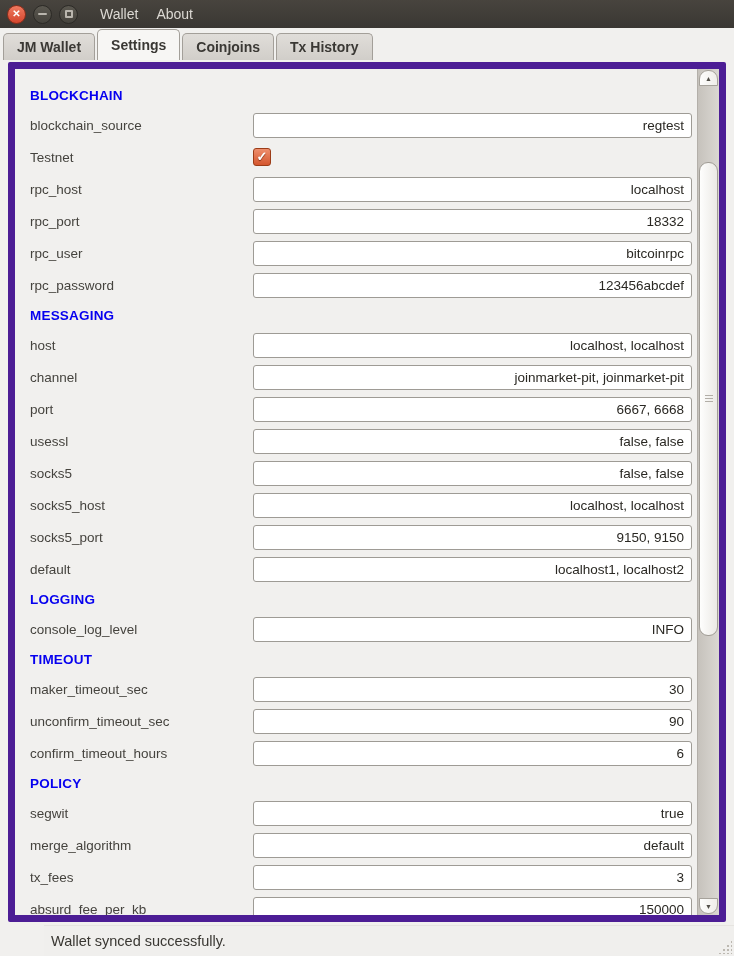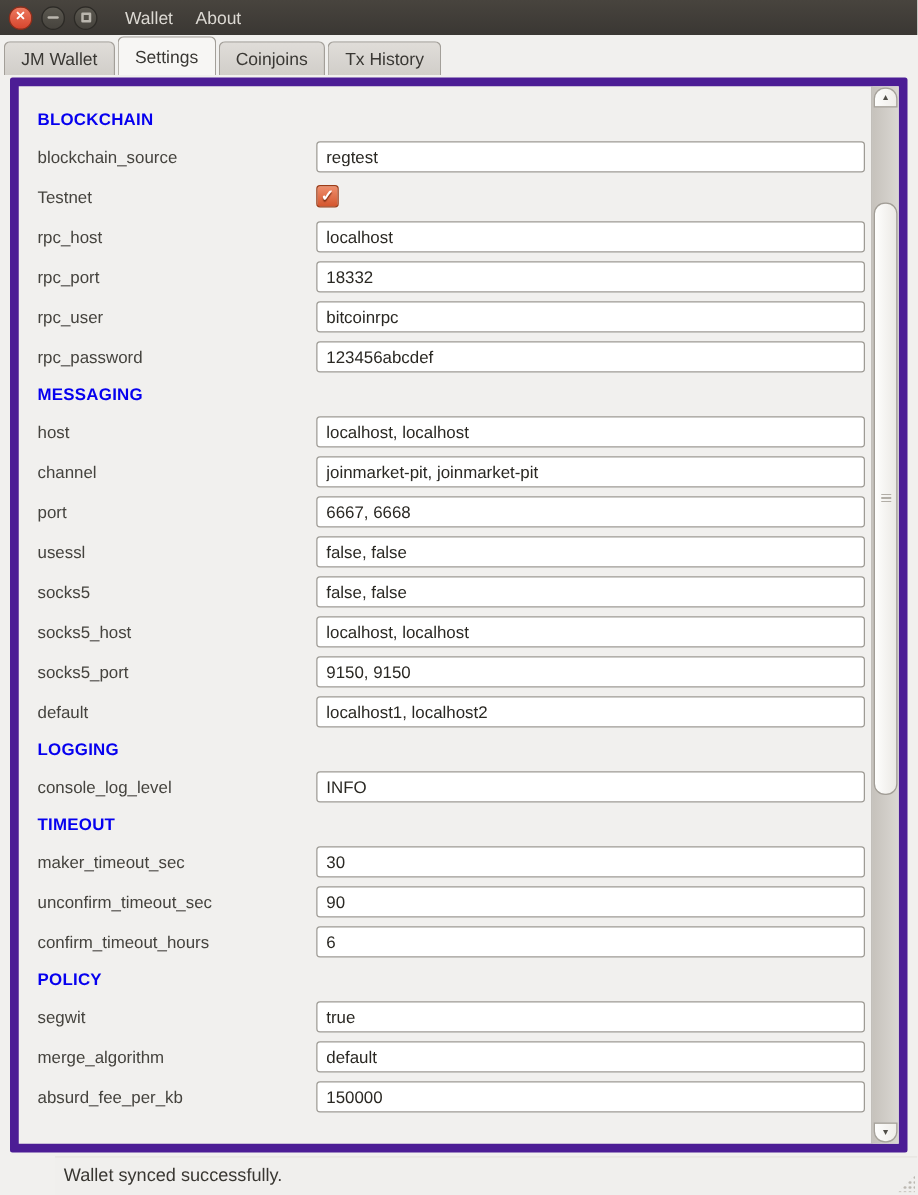--- a/index.html
+++ b/index.html
@@ -31,21 +31,21 @@
     border:1px solid #2c2a26;
   }
   .min-glyph { width:9px; height:2px; background:#bab6ae; border-radius:1px; }
   .max-glyph { width:8px; height:8px; border:2px solid #bab6ae; border-radius:1px; }
   .menubar { margin-left:13px; display:flex;text-align:center; }
   .menu-item { color:#dcd9d3; font-size:14px; line-height:28px; padding:0 9px; cursor:default; }
 
   
   .tabbar {
     height:32px; background:#f1f0ee;
-    display:flex; align-items:flex-end; padding-left:3px; position:relative;
+    display:flex; align-items:flex-end; padding-left:3px; position:relative;font-weight:bold;
   }
   .tab {
     height:27px; line-height:26px; padding:0 13px;
     font-size:14px; color:#3a3834;
     background:linear-gradient(#e0ddd9,#d1cec9);
     border:1px solid #a39f99; border-bottom:none;
     border-radius:5px 5px 0 0; margin-right:2px;
     cursor:default; white-space:nowrap;
   }
   .tab.active {
@@ -66,21 +66,21 @@
   .row { display:flex; align-items:center; }
   .field-row { height:32px; }
   .section-row { height:28px; }
   .field-label { width:223px; flex:none; font-size:13.5px; color:#45433e; }
   .section-label { font-size:13.5px; font-weight:bold; color:#0600ef; letter-spacing:.2px; }
   .line-edit {
     flex:1; height:25px; min-width:0;
     border:1px solid #9e9b95; border-radius:3px;
     background:#fff; padding:0 7px;
     font-size:13.5px; color:#2a2823;
-    font-family:inherit; outline:none;
+    font-family:inherit; outline:none;text-align:right;
   }
   .checkbox {
     width:18px; height:18px; border-radius:3px;
     background:linear-gradient(#ee8f6d,#d4562e);
     border:1px solid #9c3c17;
     display:flex; align-items:center; justify-content:center;
   }
   .check {
     color:#fff; font-size:13px; font-weight:bold; line-height:1;
     text-shadow:0 1px 1px rgba(110,35,8,.85); margin-top:-1px;
@@ -249,20 +249,24 @@
         </div>
         <div class="row field-row">
           <span class="field-label">segwit</span>
           <input type="text" class="line-edit" value="true" style="">
         </div>
         <div class="row field-row">
           <span class="field-label">merge_algorithm</span>
           <input type="text" class="line-edit" value="default" style="">
         </div>
         <div class="row field-row">
+          <span class="field-label">tx_fees</span>
+          <input type="text" class="line-edit" value="3" style="">
+        </div>
+        <div class="row field-row">
           <span class="field-label">absurd_fee_per_kb</span>
           <input type="text" class="line-edit" value="150000" style="">
         </div>
         <div class="row field-row">
           <span class="field-label"></span>
         </div>
       </div>
     <div class="scrollbar">
       <div class="sb-btn up">
         <span>▲</span>

